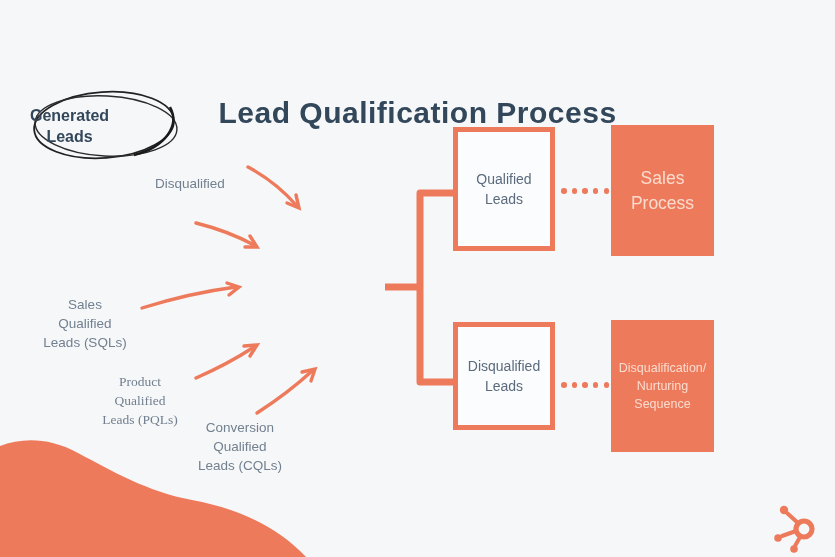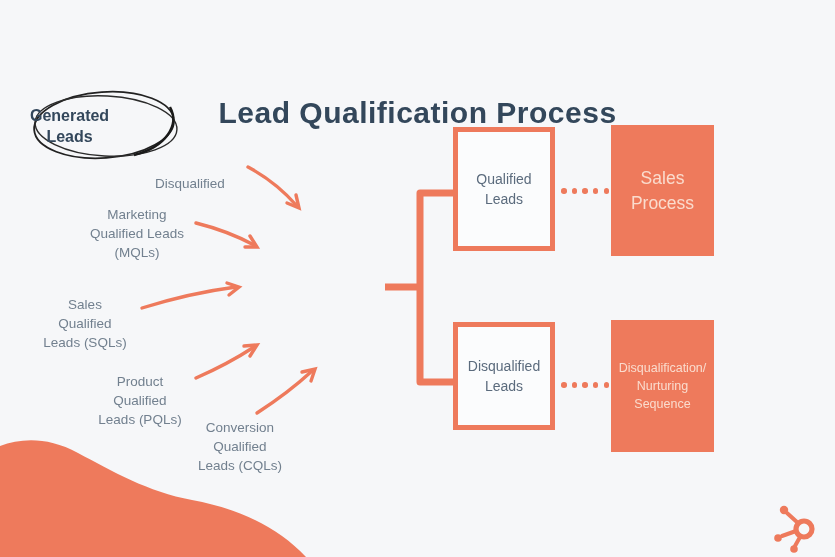--- a/index.html
+++ b/index.html
@@ -36,21 +36,21 @@
     text-align:center;line-height:21px;white-space:pre-line;z-index:2;
   }
   .gen-leads svg{position:absolute;left:0;top:0;}
   .lbl{
     position:absolute;z-index:2;color:var(--label);
     font-size:13.5px;line-height:19px;text-align:center;white-space:pre-line;
   }
   .lbl.unq{left:140px;top:174px;width:100px;}
   .lbl.mql{left:57px;top:205px;width:160px;}
   .lbl.sql{left:15px;top:295px;width:140px;}
-  .lbl.pql{left:70px;top:372px;width:140px;}
+  .lbl.pql{left:70px;top:372px;width:140px;font-family:Liberation Serif, serif;}
   .lbl.cql{left:170px;top:418px;width:140px;text-align:center;}
   .node{
     position:absolute;z-index:2;display:flex;align-items:center;justify-content:center;
     text-align:center;white-space:pre-line;color:var(--boxtext);
   }
   .node.outlined{background:#fbfcfd;border:5px solid var(--accent);}
   .node.filled{background:var(--accent);color:var(--lighttext);}
   .node.framework{left:283px;top:224px;width:102px;height:127px;font-size:13px;line-height:18px;}
   .node.qualified{left:453px;top:127px;width:102px;height:124px;font-size:14px;line-height:20px;}
   .node.disqualified{left:453px;top:322px;width:102px;height:108px;font-size:14px;line-height:20px;}
@@ -113,23 +113,20 @@
     <svg width="150" height="82" viewBox="0 0 150 82">
       <ellipse cx="74" cy="40" rx="70" ry="33" fill="none" stroke="#212121" stroke-width="1.8" transform="rotate(-4 74 40)"></ellipse>
       <ellipse cx="76" cy="41" rx="71" ry="30" fill="none" stroke="#2b2b2b" stroke-width="1.4" transform="rotate(3 76 41)"></ellipse>
       <path d="M140,22 C150,40 136,62 104,70" fill="none" stroke="#1a1a1a" stroke-width="2.4"></path>
     </svg>
     <div class="txt">Generated
 Leads</div>
   </div>
 
   <div class="lbl unq">Disqualified</div>
-  <div class="lbl mql">Marketing
-Qualified Leads
-(MQLs)</div>
   <div class="lbl sql">Sales
 Qualified
 Leads (SQLs)</div>
   <div class="lbl pql">Product
 Qualified
 Leads (PQLs)</div>
   <div class="lbl cql">Conversion
 Qualified
 Leads (CQLs)</div>
 

